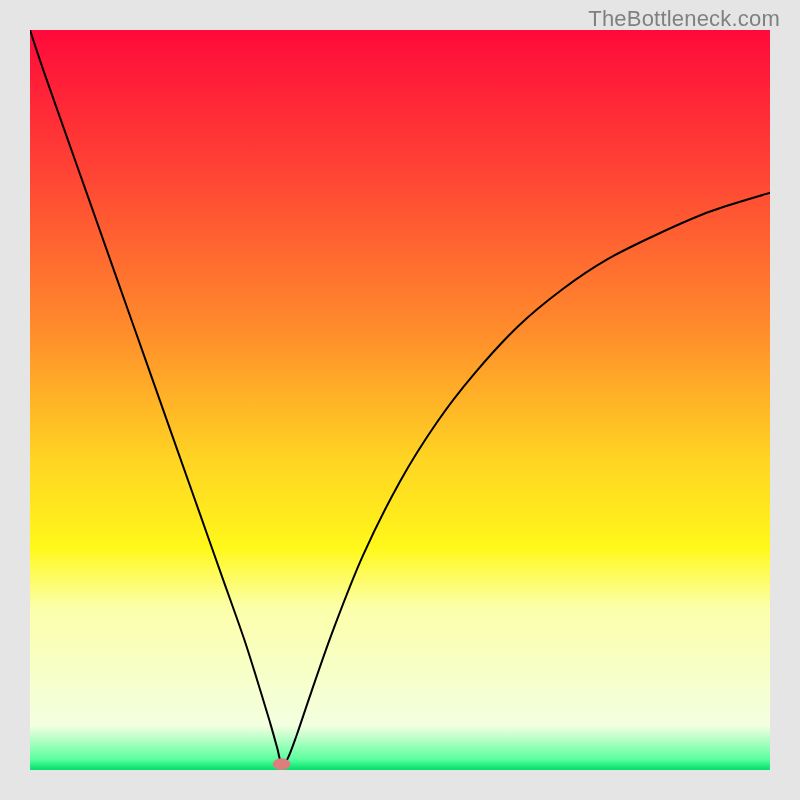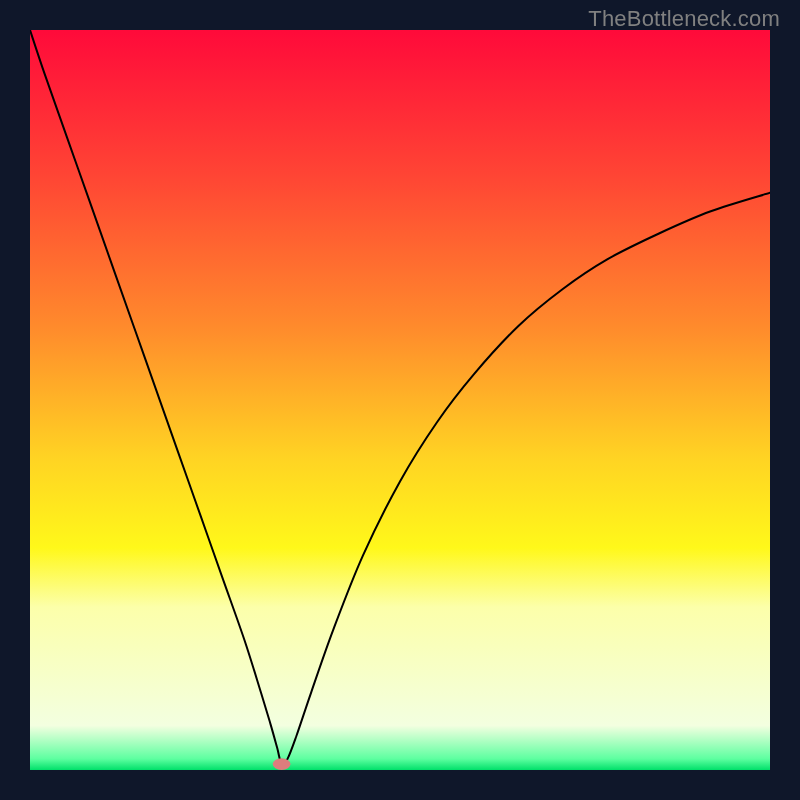--- a/index.html
+++ b/index.html
@@ -8,21 +8,21 @@
     width: 800px;
     height: 800px;
     background: #000;
     font-family: Arial, Helvetica, sans-serif;
     overflow: hidden;
   }
   .stage {
     position: relative;
     width: 800px;
     height: 800px;
-    background: #0f172a;
+    background: #e5e5e5;
   }
   .plot-area {
     position: absolute;
     left: 30px;
     top: 30px;
     width: 740px;
     height: 740px;
   }
   .watermark {
     position: absolute;

